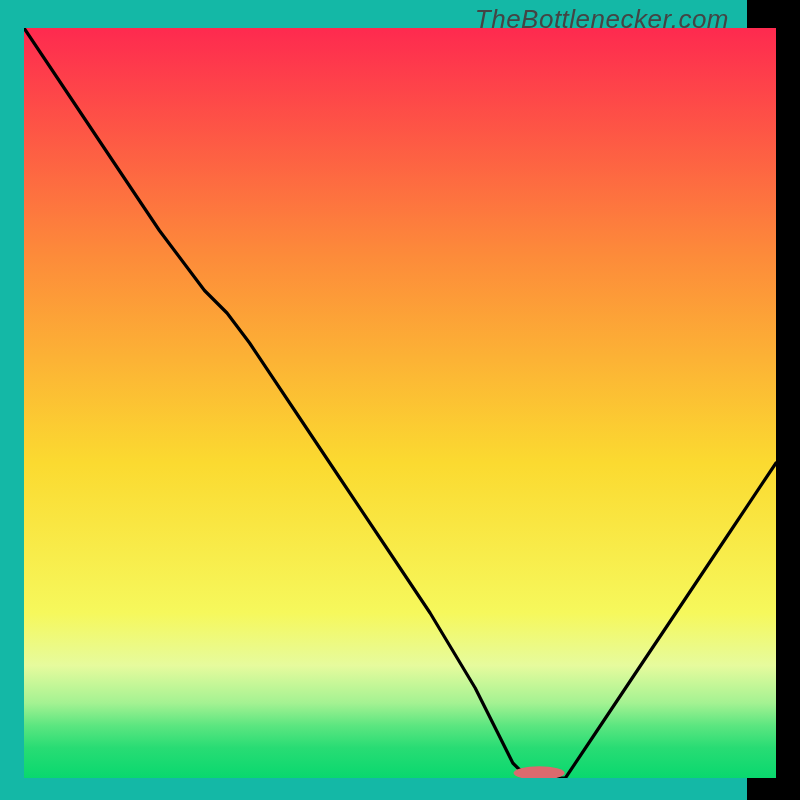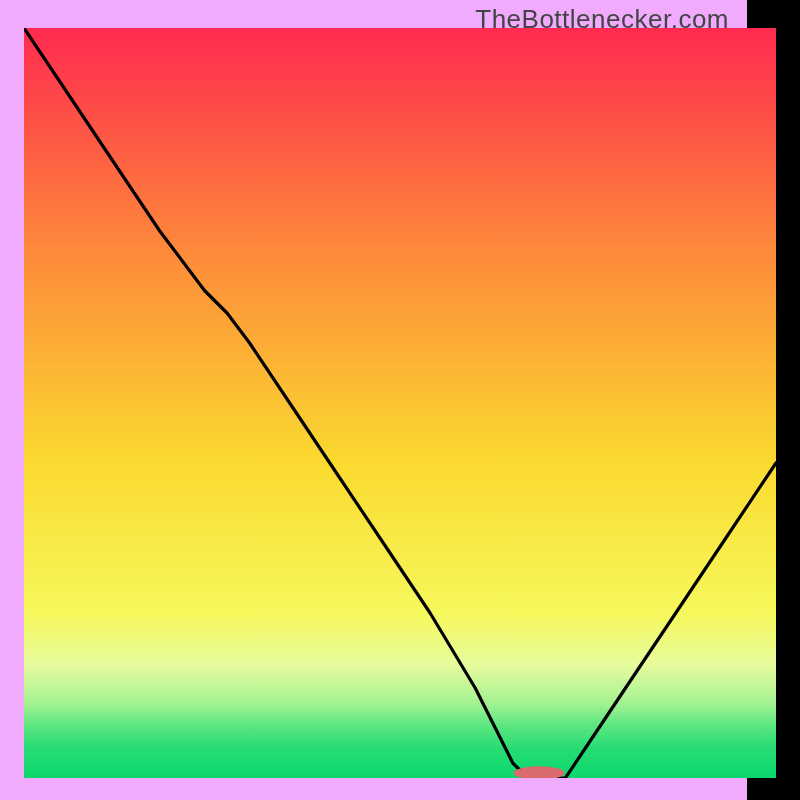--- a/index.html
+++ b/index.html
@@ -8,21 +8,22 @@
     width: 800px;
     height: 800px;
     background: #000000;
     overflow: hidden;
     font-family: Arial, Helvetica, sans-serif;
   }
   .outer {
     position: relative;
     width: 747px;
     height: 800px;
-    background: #f0abfc;
+    background: #14b8a6;
+    font-style: italic;
   }
   .watermark {
     position: absolute;
     top: 4px;
     right: 18px;
     color: #444444;
     font-size: 26px;
     font-weight: 400;
     letter-spacing: 0.5px;
     user-select: none;

